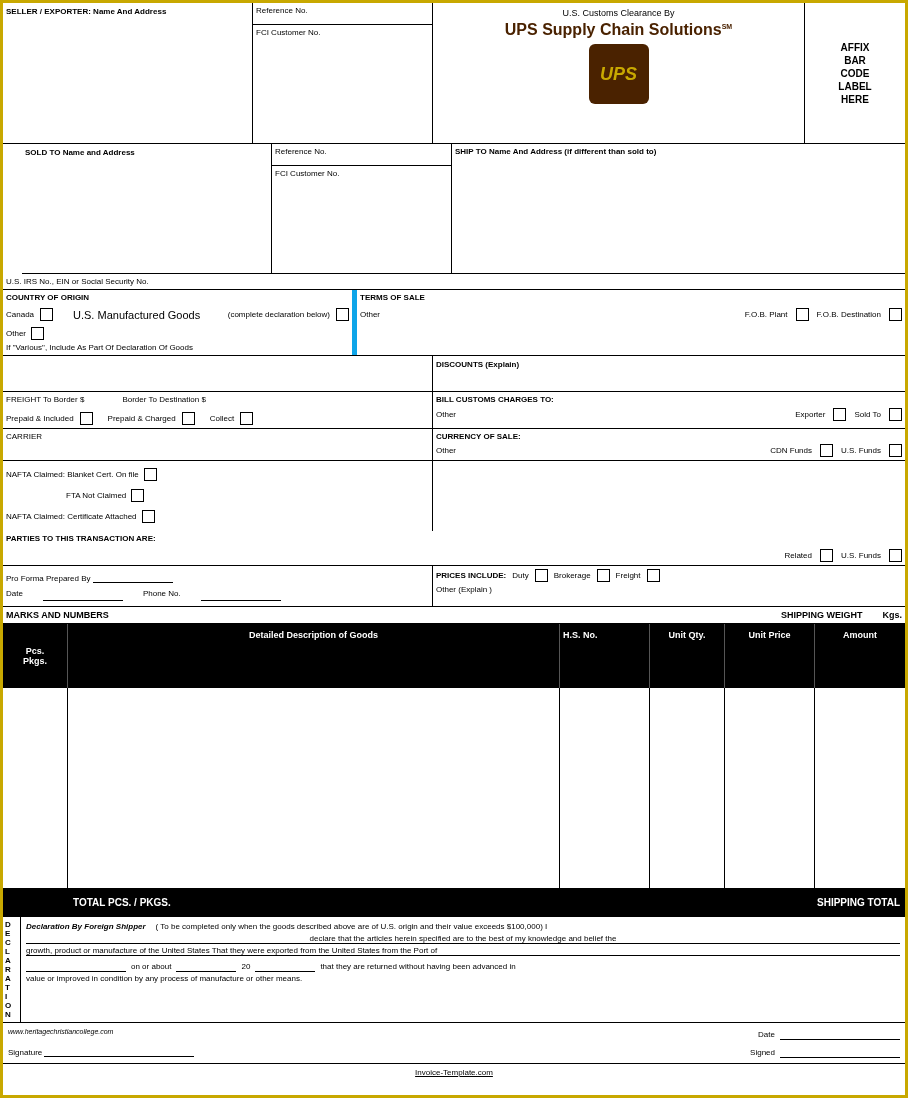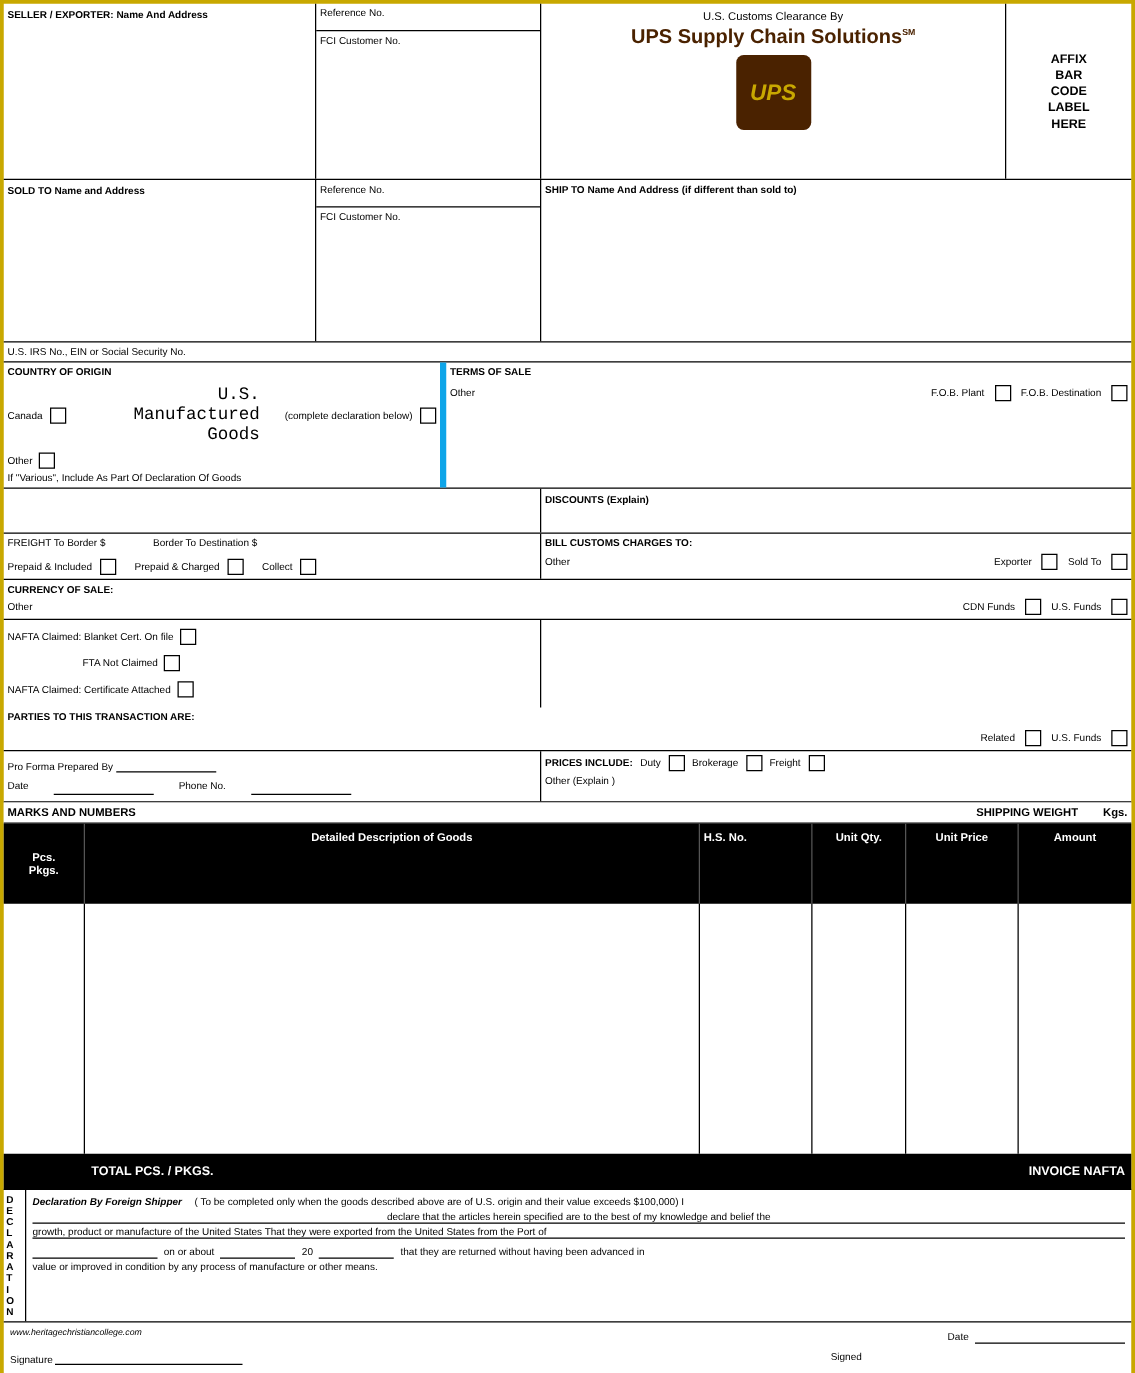--- a/index.html
+++ b/index.html
@@ -98,20 +98,21 @@
       font-weight: bold;
       text-align: center;
       line-height: 1.3;
       min-height: 140px;
     }
     
     .sold-ship-row {
       display: flex;
       border-bottom: 1px solid #000;
       min-height: 130px;
+      margin-left: 19px;
     }
     .sold-block {
       width: 250px;
       border-right: 1px solid #000;
       padding: 3px;
     }
     .sold-label {
       font-weight: bold;
       font-size: 8px;
     }
@@ -480,21 +481,21 @@
     </div>
 
     <div class="country-row">
       <div class="country-left">
         <div class="section-label">COUNTRY OF ORIGIN</div>
         <div style="display:flex; align-items:center; gap:20px; margin-top:6px; font-size:8px;">
           <div class="inline-flex">
             <span>Canada</span>
             <div class="cb"></div>
           </div>
-          <div style="flex:1; text-align:right; font-size:14px;font-family:Liberation Mono, monospace;">
+          <div style="flex:1; text-align:left; font-size:11px;">
             <span>U.S. Manufactured Goods</span>
           </div>
           <div class="inline-flex">
             <span>(complete declaration below)</span>
             <div class="cb"></div>
           </div>
         </div>
         <div style="margin-top:6px; display:flex; align-items:center; gap:5px; font-size:8px;">
           <span>Other</span>
           <div class="cb"></div>
@@ -547,20 +548,23 @@
           <span style="flex:1;">Other</span>
           <span>Exporter</span>
           <div class="cb"></div>
           <span>Sold To</span>
           <div class="cb"></div>
         </div>
       </div>
     </div>
 
     <div class="carrier-row">
+      <div class="carrier-left">
+        <span>CARRIER</span>
+      </div>
       <div class="carrier-right">
         <div class="section-label">CURRENCY OF SALE:</div>
         <div style="display:flex; align-items:center; gap:8px; margin-top:3px; font-size:8px;">
           <span style="flex:1;">Other</span>
           <span>CDN Funds</span>
           <div class="cb"></div>
           <span>U.S. Funds</span>
           <div class="cb"></div>
         </div>
       </div>
@@ -640,21 +644,21 @@
       <div class="td-desc"></div>
       <div class="td-hs"></div>
       <div class="td-qty"></div>
       <div class="td-price"></div>
       <div class="td-amount"></div>
     </div>
 
     <div class="total-row">
       <div class="total-left"></div>
       <div class="total-mid">TOTAL PCS. / PKGS.</div>
-      <div class="total-right">INVOICE NAFTA</div>
+      <div class="total-right">SHIPPING TOTAL</div>
     </div>
 
     <div class="declaration-row">
       <div class="decl-sidebar">
         <span>D</span>
         <span>E</span>
         <span>C</span>
         <span>L</span>
         <span>A</span>
         <span>R</span>
@@ -689,21 +693,21 @@
         <div style="margin-top:10px;">
           <span>Signature</span>
           <span class="underline-field" style="min-width:150px;"></span>
         </div>
       </div>
       <div class="sig-right">
         <div style="display:flex; align-items:center; gap:5px; justify-content:flex-end;">
           <span>Date</span>
           <span class="underline-field" style="min-width:120px;"></span>
         </div>
-        <div style="display:flex; align-items:center; gap:5px; justify-content:flex-end; margin-top:6px;flex-direction:column;">
+        <div style="display:flex; align-items:center; gap:5px; justify-content:flex-end; margin-top:6px;">
           <span>Signed</span>
           <span class="underline-field" style="min-width:120px;"></span>
         </div>
       </div>
     </div>
 
     <div class="footer-row">
       <div style="flex:1;"></div>
       <div class="footer-center">Invoice-Template.com</div>
       <div style="flex:1;"></div>

